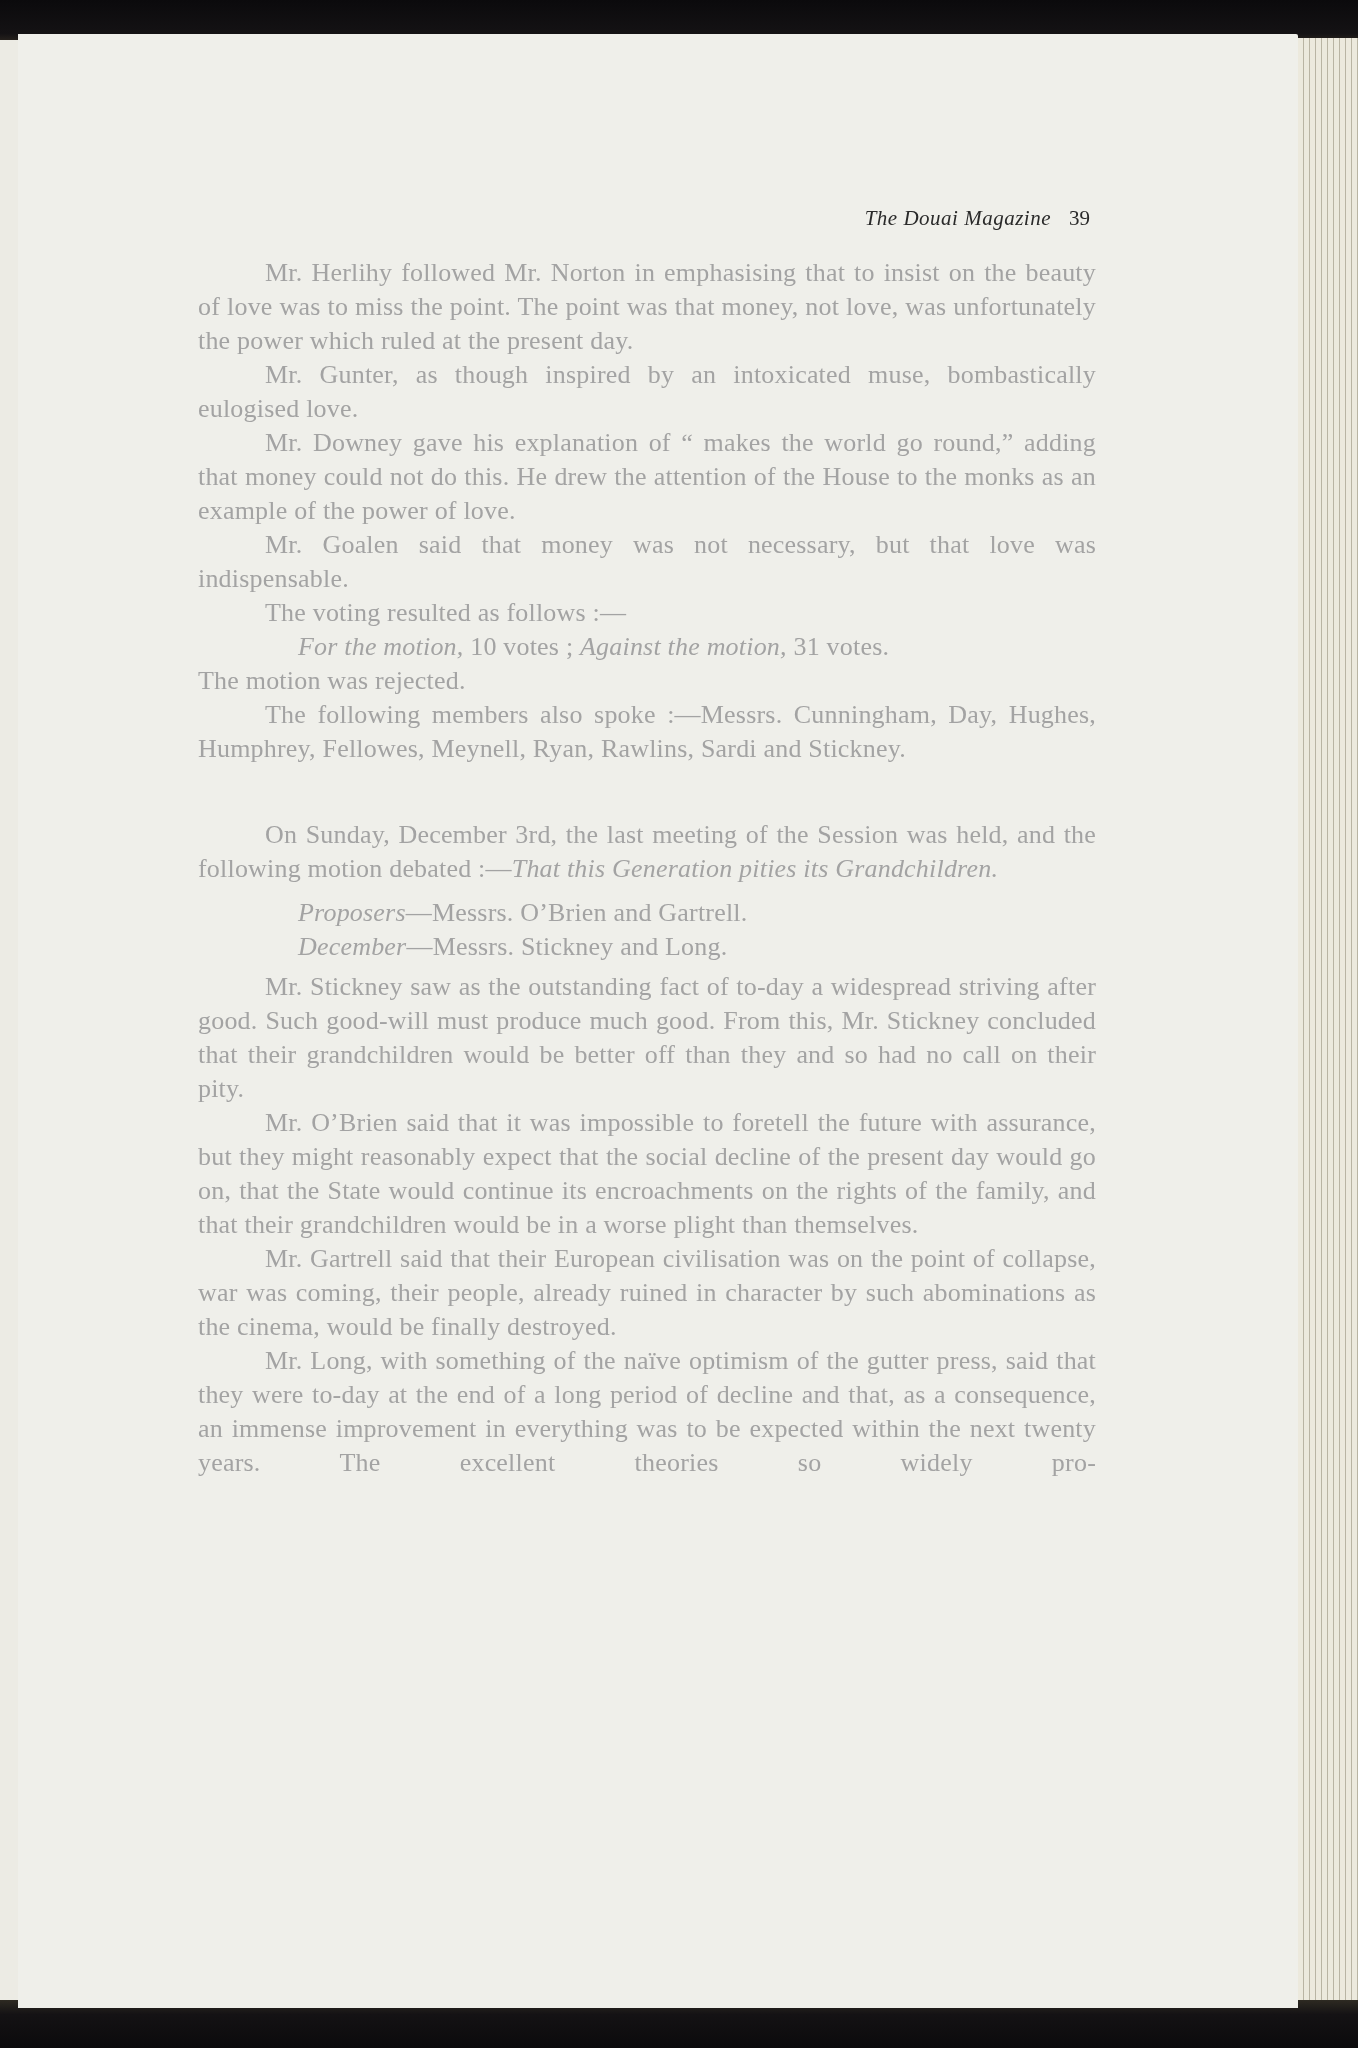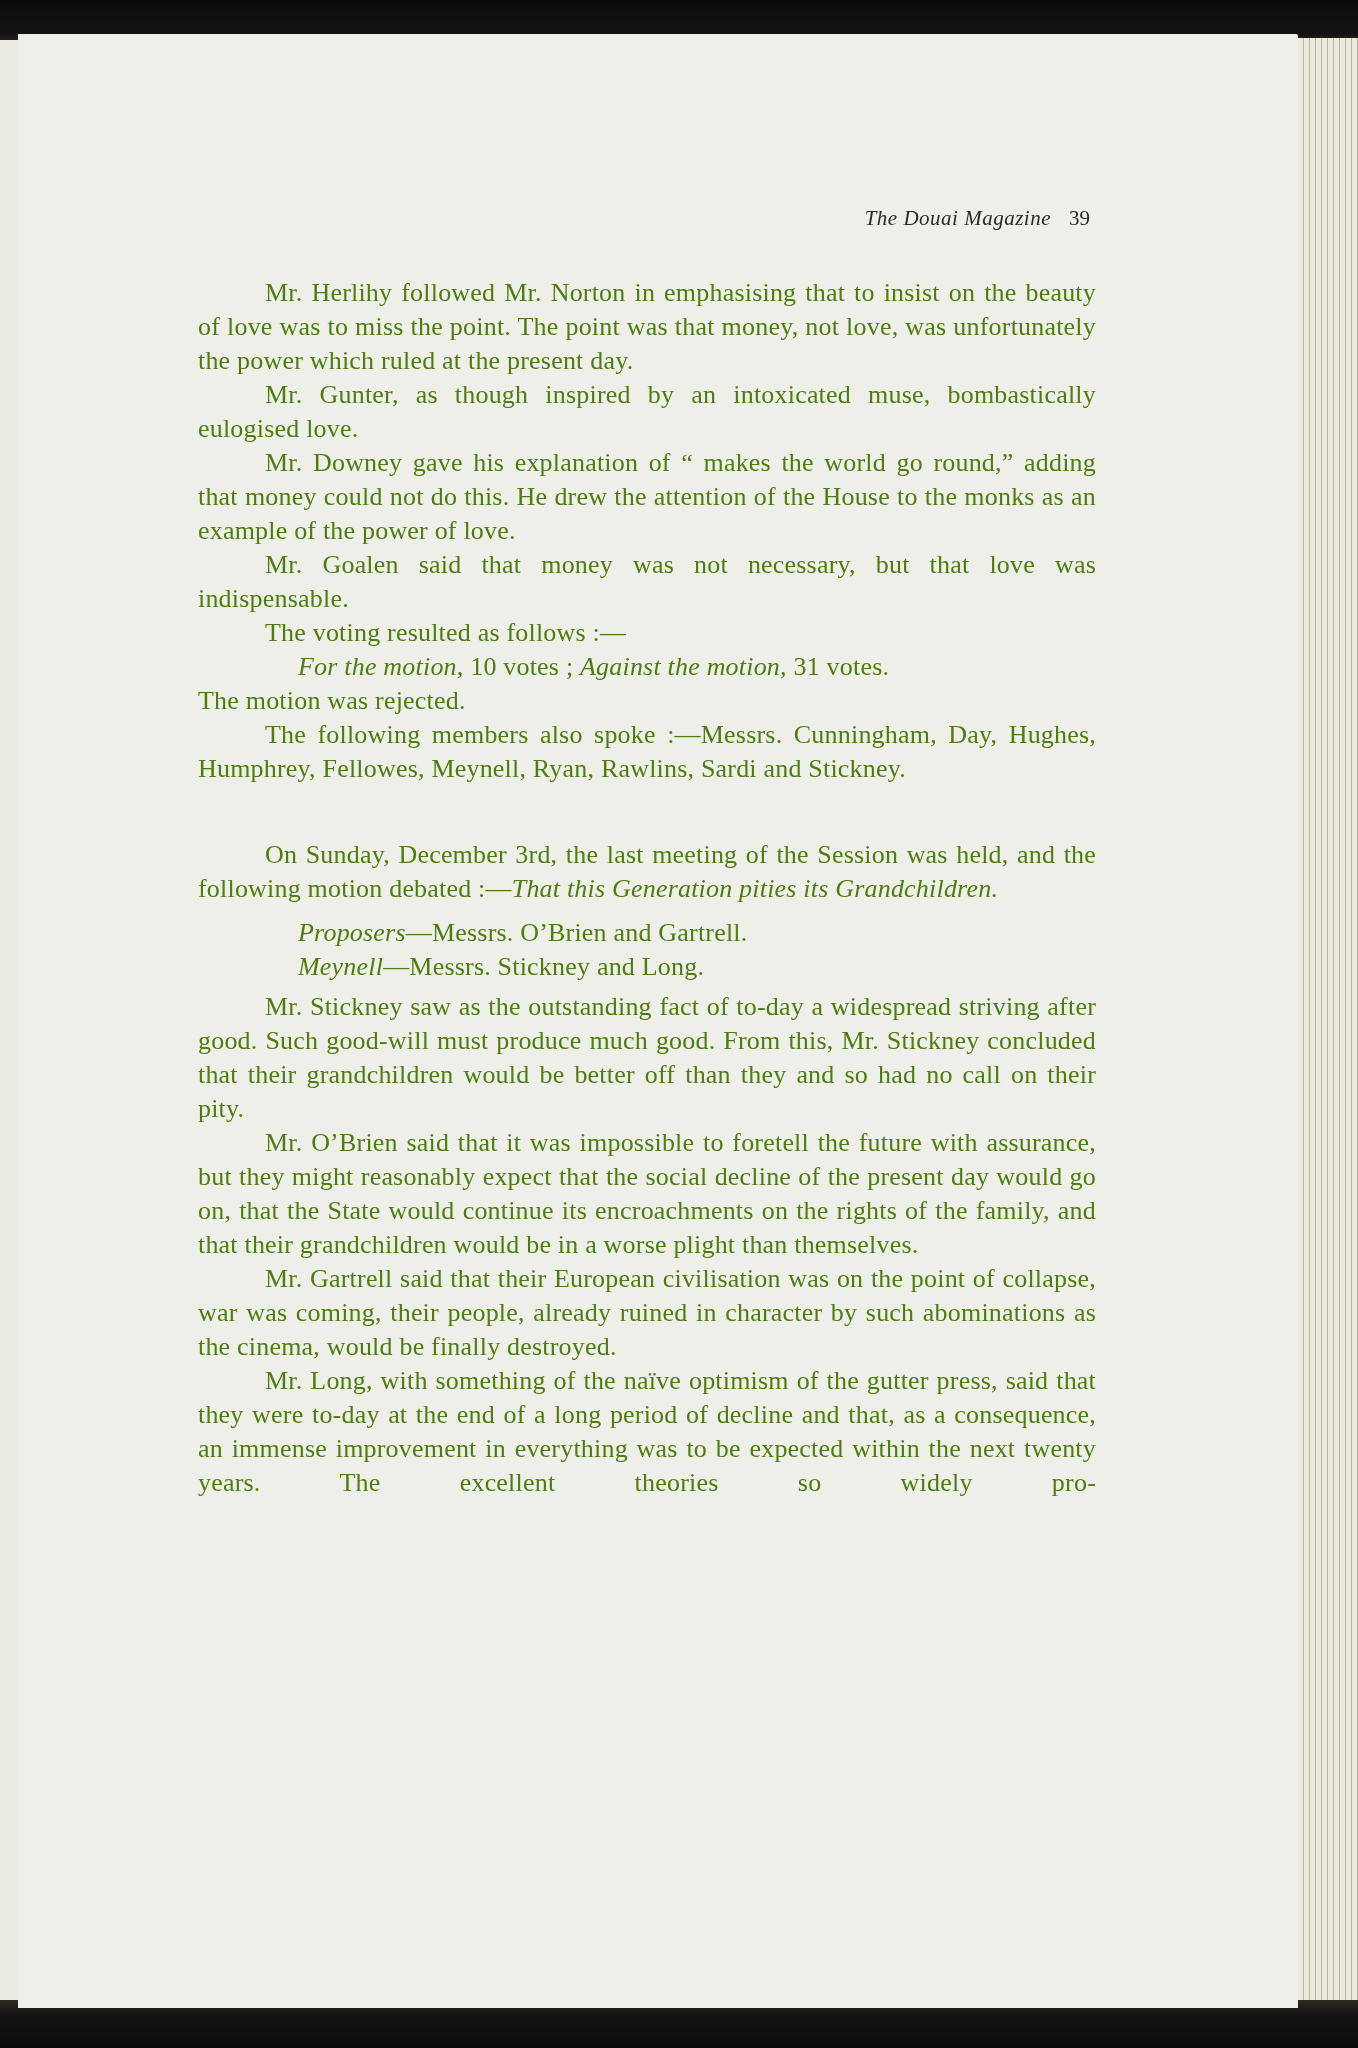--- a/index.html
+++ b/index.html
@@ -31,22 +31,22 @@
       repeating-linear-gradient(90deg, #ece9dd 0px, #ece9dd 5px, #b9b4a3 5px, #b9b4a3 6px);
   }
   .running-head {
     position: absolute; left: 600px; top: 206px; width: 490px;
     text-align: right; font-size: 21px; color: #2a2a2a; white-space: nowrap;
   }
   .running-head .title { font-style: italic; letter-spacing: 0.5px; }
   .running-head .pno { margin-left: 18px; }
 
   .body-text {
-    position: absolute; left: 198px; top: 276px; width: 898px;
-    font-size: 26px; line-height: 34px; color: #4d7c0f;
+    position: absolute; left: 198px; top: 256px; width: 898px;
+    font-size: 26px; line-height: 34px; color: #a3a3a3;
     letter-spacing: 0.2px;
   }
   .p { margin: 0; text-indent: 67px; text-align: justify; text-align-last: left; }
   .p.center-line { text-indent: 100px; }
   .p.noindent { text-indent: 0; }
   .gap-large { height: 52px; }
   .gap-small { height: 10px; }
   .role-line { margin: 0; padding-left: 100px; }
   em, .it { font-style: italic; }
 </style>
@@ -76,21 +76,21 @@
   <p class="p noindent">The motion was rejected.</p>
   <p class="p">The following members also spoke :—Messrs. Cunningham, Day, Hughes, Humphrey, Fellowes, Meynell, Ryan, Rawlins, Sardi and Stickney.</p>
 
   <div class="gap-large"></div>
 
   <p class="p"><span>On Sunday, December 3rd, the last meeting of the Session was held, and the following motion debated :—</span><span class="it">That this Generation pities its Grandchildren.</span></p>
 
   <div class="gap-small"></div>
 
   <p class="role-line"><span class="it">Proposers</span><span>—Messrs. O’Brien and Gartrell.</span></p>
-  <p class="role-line"><span class="it">Meynell</span><span>—Messrs. Stickney and Long.</span></p>
+  <p class="role-line"><span class="it">December</span><span>—Messrs. Stickney and Long.</span></p>
 
   <div class="gap-small" style="height:6px"></div>
 
   <p class="p">Mr. Stickney saw as the outstanding fact of to-day a widespread striving after good.  Such good-will must produce much good.  From this, Mr. Stickney concluded that their grandchildren would be better off than they and so had no call on their pity.</p>
   <p class="p">Mr. O’Brien said that it was impossible to foretell the future with assurance, but they might reasonably expect that the social decline of the present day would go on, that the State would continue its encroachments on the rights of the family, and that their grandchildren would be in a worse plight than themselves.</p>
   <p class="p">Mr. Gartrell said that their European civilisation was on the point of collapse, war was coming, their people, already ruined in character by such abominations as the cinema, would be finally destroyed.</p>
   <p class="p" style="text-align-last: justify;">Mr. Long, with something of the naïve optimism of the gutter press, said that they were to-day at the end of a long period of decline and that, as a consequence, an immense improvement in everything was to be expected within the next twenty years.  The excellent theories so widely pro-</p>
 </div>
 
 </body></html>

